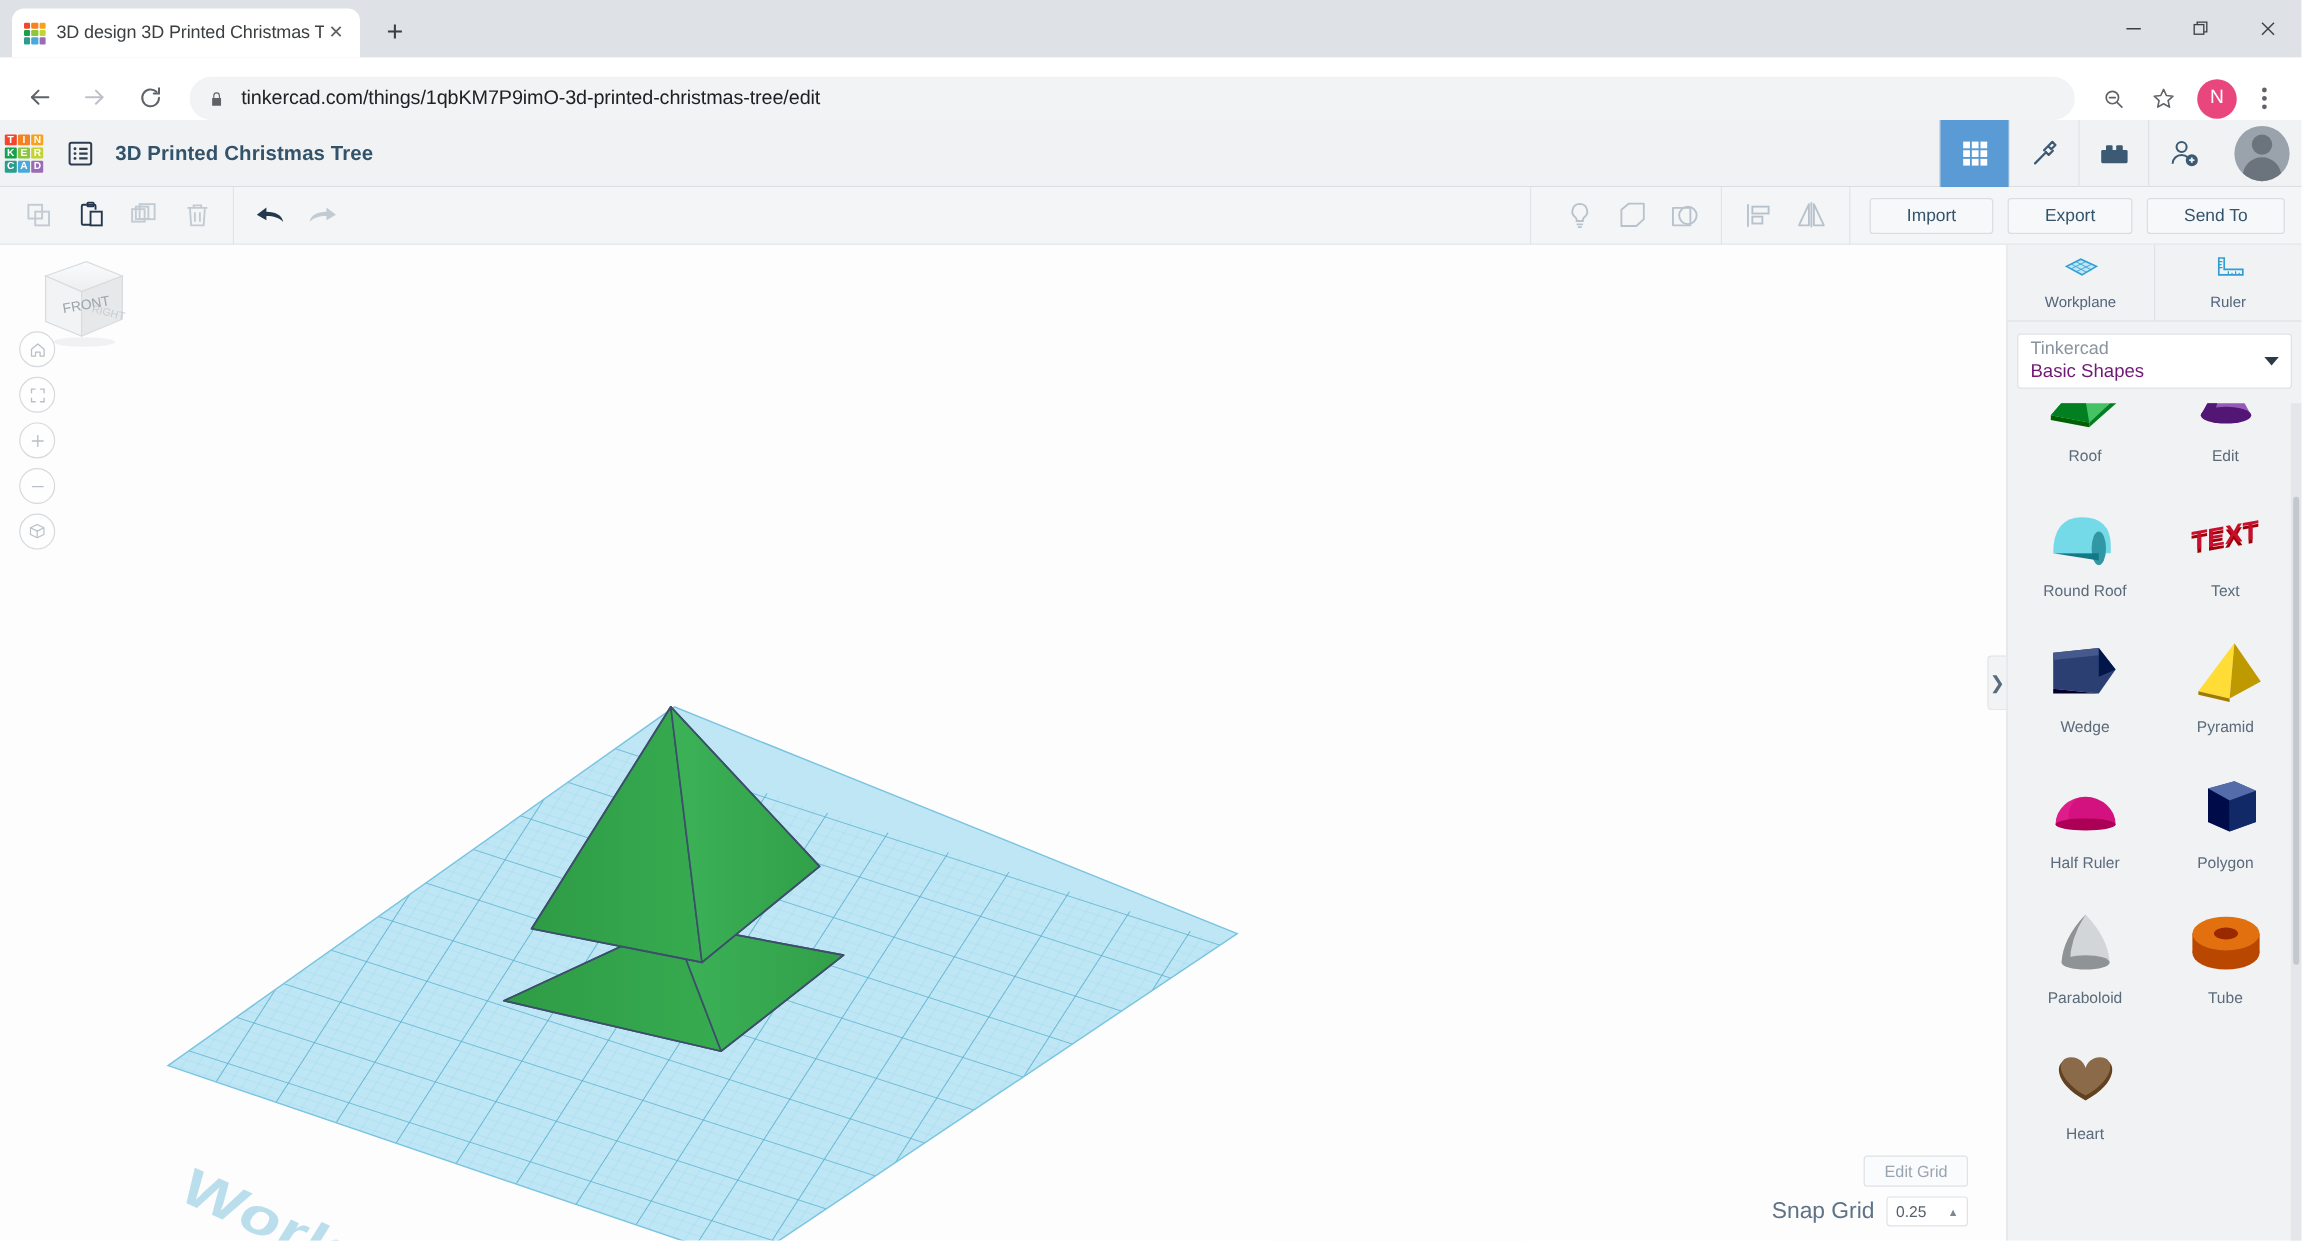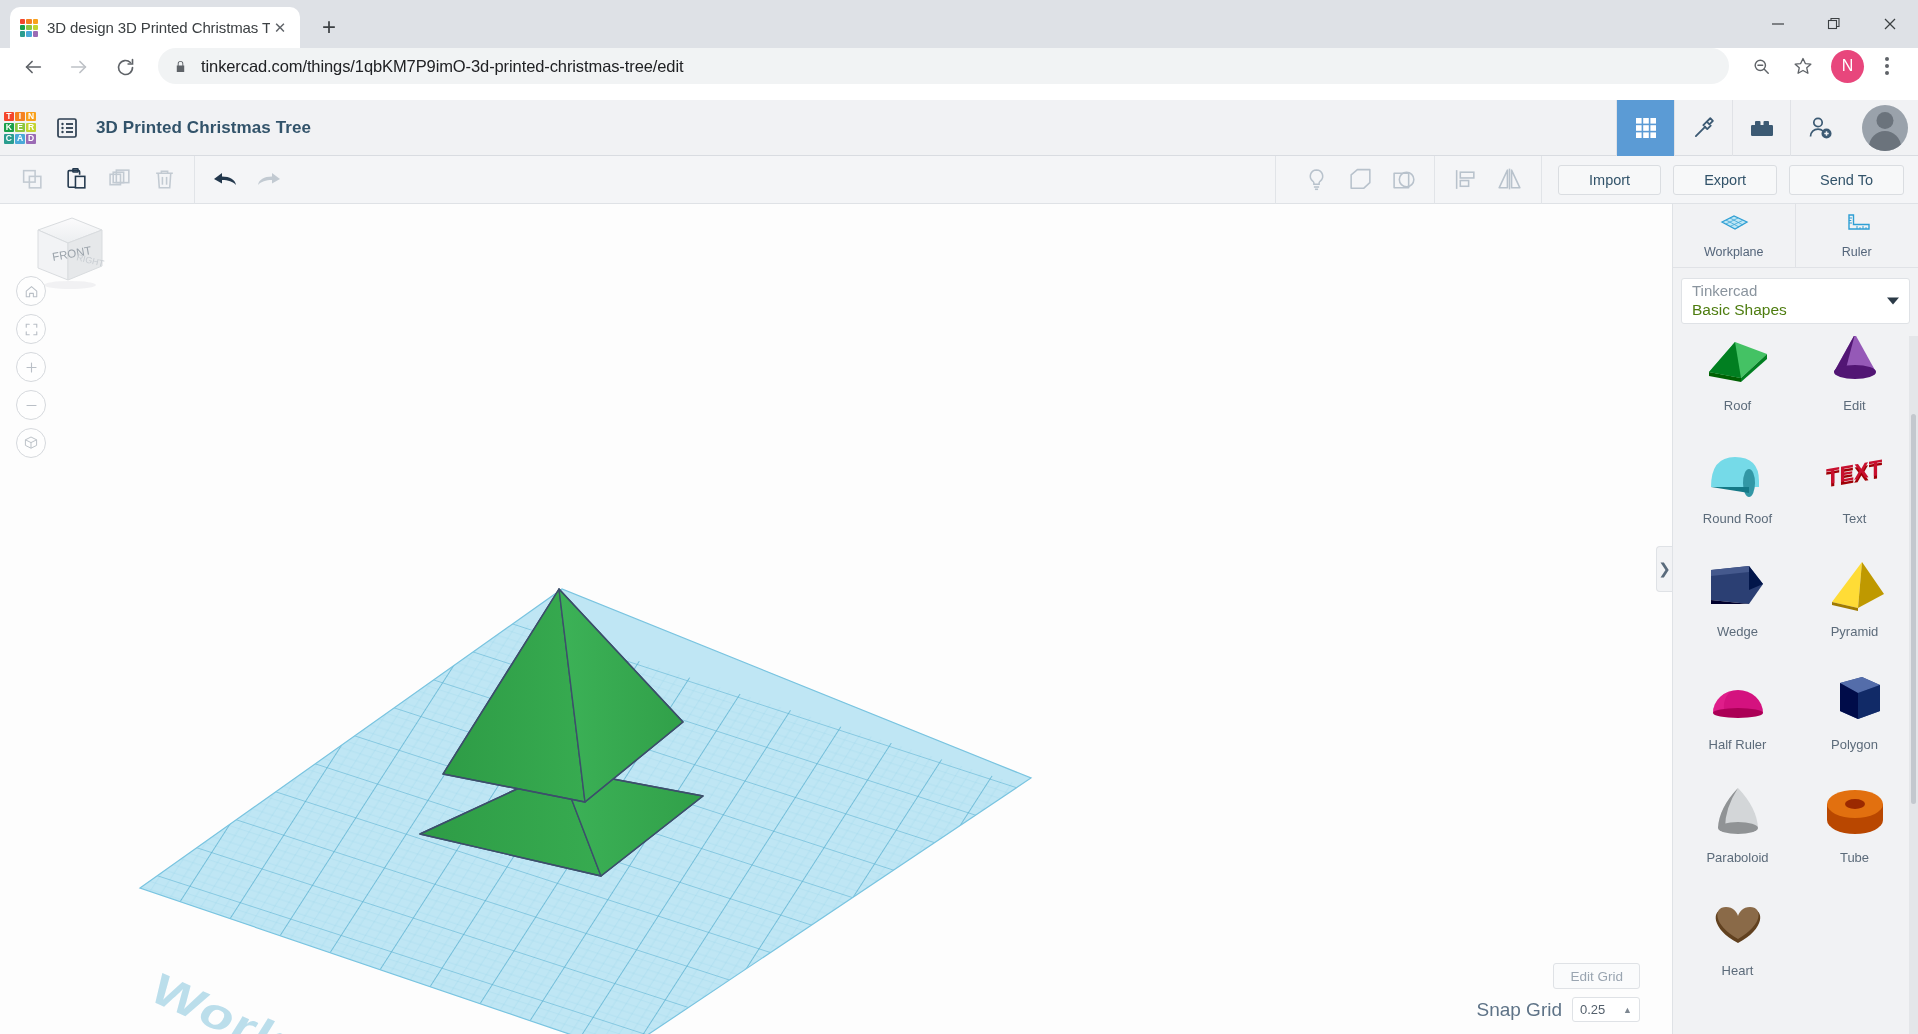--- a/index.html
+++ b/index.html
@@ -51,21 +51,21 @@
     position: absolute; right: 0; top: 0; height: 48px;
     display: flex; align-items: center;
   }
   .win-btn {
     width: 56px; height: 46px; display: flex; align-items: center; justify-content: center;
     color: #3c4043;
   }
 
   .browser-toolbar {
     position: absolute; left: 0; top: 48px; width: 1918px; height: 52px;
-    background: #fff; display: flex; align-items: flex-start;
+    background: #fff; display: flex; align-items: flex-end;
     padding: 0 14px;
   }
   .nav-btn {
     width: 38px; height: 38px; margin-right: 8px;
     display: flex; align-items: center; justify-content: center;
     color: #5f6368;
   }
   .nav-btn.disabled { color: #bdc1c6; }
   .omnibox {
     flex: 1 1 auto; height: 36px; background: #f1f3f4;
@@ -211,34 +211,34 @@
     justify-content: center; gap: 3px; color: #54657a; font-size: 12.5px;
   }
   .panel-top-btn:first-child { border-right: 1px solid #e0e2e6; }
   .lib-select {
     margin: 10px 8px 0; height: 46px; background: #fff;
     border: 1px solid #dfe2e6; border-radius: 3px;
     padding: 4px 10px; position: relative;
     display: flex; flex-direction: column; justify-content: center;
   }
   .lib-select .lbl { font-size: 15px; color: #8a949e; line-height: 1.2; }
-  .lib-select .val { font-size: 15.5px; color: #4d7c0f; line-height: 1.3; }
+  .lib-select .val { font-size: 15.5px; color: #701a75; line-height: 1.3; }
   .lib-select .caret {
     position: absolute; right: 10px; top: 50%; transform: translateY(-50%);
     width: 0; height: 0; border-left: 6px solid transparent; border-right: 6px solid transparent;
     border-top: 7px solid #2b3a47;
   }
   .shapes-scroll {
     position: absolute; left: 0; top: 132px; width: 246px; height: 698px;
     overflow: hidden;
   }
   .shapes-grid {
     display: grid; grid-template-columns: 1fr 1fr;
     row-gap: 0; padding: 0 6px;
-    position: relative; top: -56px; margin-top: 26px;
+    position: relative; top: -56px;
   }
   .shape-cell {
     height: 113px; display: flex; flex-direction: column;
     align-items: center; justify-content: flex-end; padding-bottom: 6px;
   }
   .shape-art { height: 74px; display: flex; align-items: center; justify-content: center; }
   .shape-name { font-size: 13px; color: #5c6b7a; margin-top: 2px; }
   .panel-scrollbar {
     position: absolute; right: 2px; top: 210px; width: 5px; height: 390px;
     background: #c3c8ce; border-radius: 3px;

